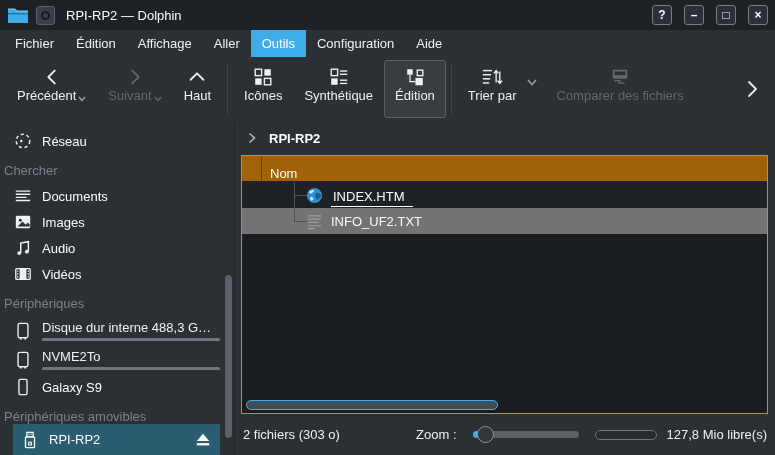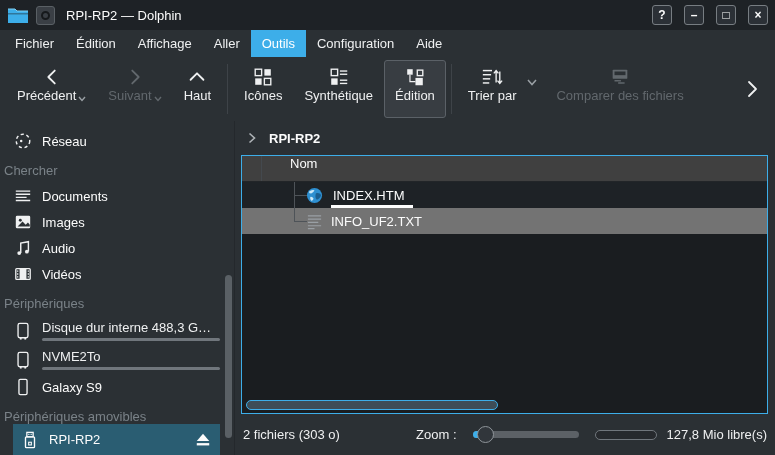--- a/index.html
+++ b/index.html
@@ -74,29 +74,29 @@
 
   
   .main { flex:1; display:flex; flex-direction:column; background:#2b3034; border-left:1px solid #24282c; }
   .breadcrumb { height:34px; display:flex; align-items:center; gap:12px; padding:0 12px; }
   .breadcrumb .crumb { font-weight:bold; color:#fcfcfc; }
 
   .view {
     flex:1; margin:0 7px 0 6px; border:1px solid #3daee9; background:#1a1d20;
     position:relative; display:flex; flex-direction:column; overflow:hidden;
   }
-  .view-header { height:26px; background:#404040; display:flex; align-items:flex-start; border-bottom:1px solid #222528; flex:none;gap:20px; }
+  .view-header { height:26px; background:#a16207; display:flex; align-items:flex-end; border-bottom:1px solid #222528; flex:none; }
   .header-stub { width:20px; height:100%; border-right:1px solid #44494e; }
   .header-name { padding-left:8px; color:#fcfcfc; }
   .rows { position:relative; flex:1; }
   .frow { height:26px; display:flex; align-items:center; padding-left:64px; gap:8px; }
   .frow.r0 { background:#1e2226; }
   .frow.r1 { background:#737373; }
   .fname { color:#fcfcfc; }
-  .fname.linked { border-bottom:3px solid #ffffff; padding:0 8px 2px 2px;margin-top:6px; }
+  .fname.linked { border-bottom:1px solid #ffffff; padding:0 8px 2px 2px;margin-top:6px; }
   .tree-vline { position:absolute; left:52px; top:0; width:1px; height:39px; background:#4e5358; }
   .tree-stub { position:absolute; left:52px; width:13px; height:1px; background:#4e5358; }
   .hscroll {
     position:absolute; left:4px; bottom:3px; width:252px; height:10px;
     background:#3e4d57; border:1px solid #3daee9; border-radius:6px;
   }
 
   
   .statusbar { height:41px; display:flex; align-items:center; padding:0 8px 0 8px; gap:10px; }
   .status-left { flex:1; }

